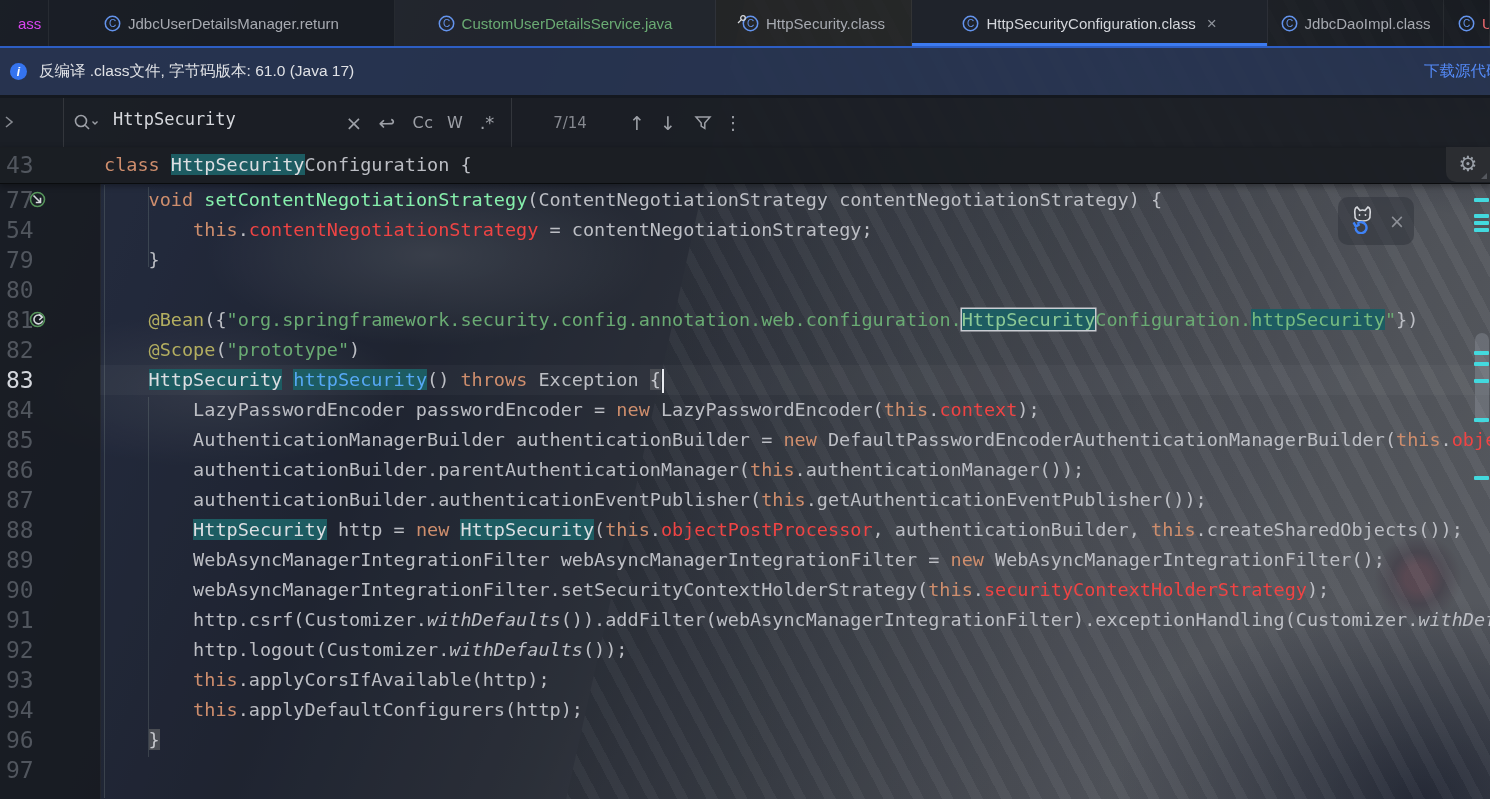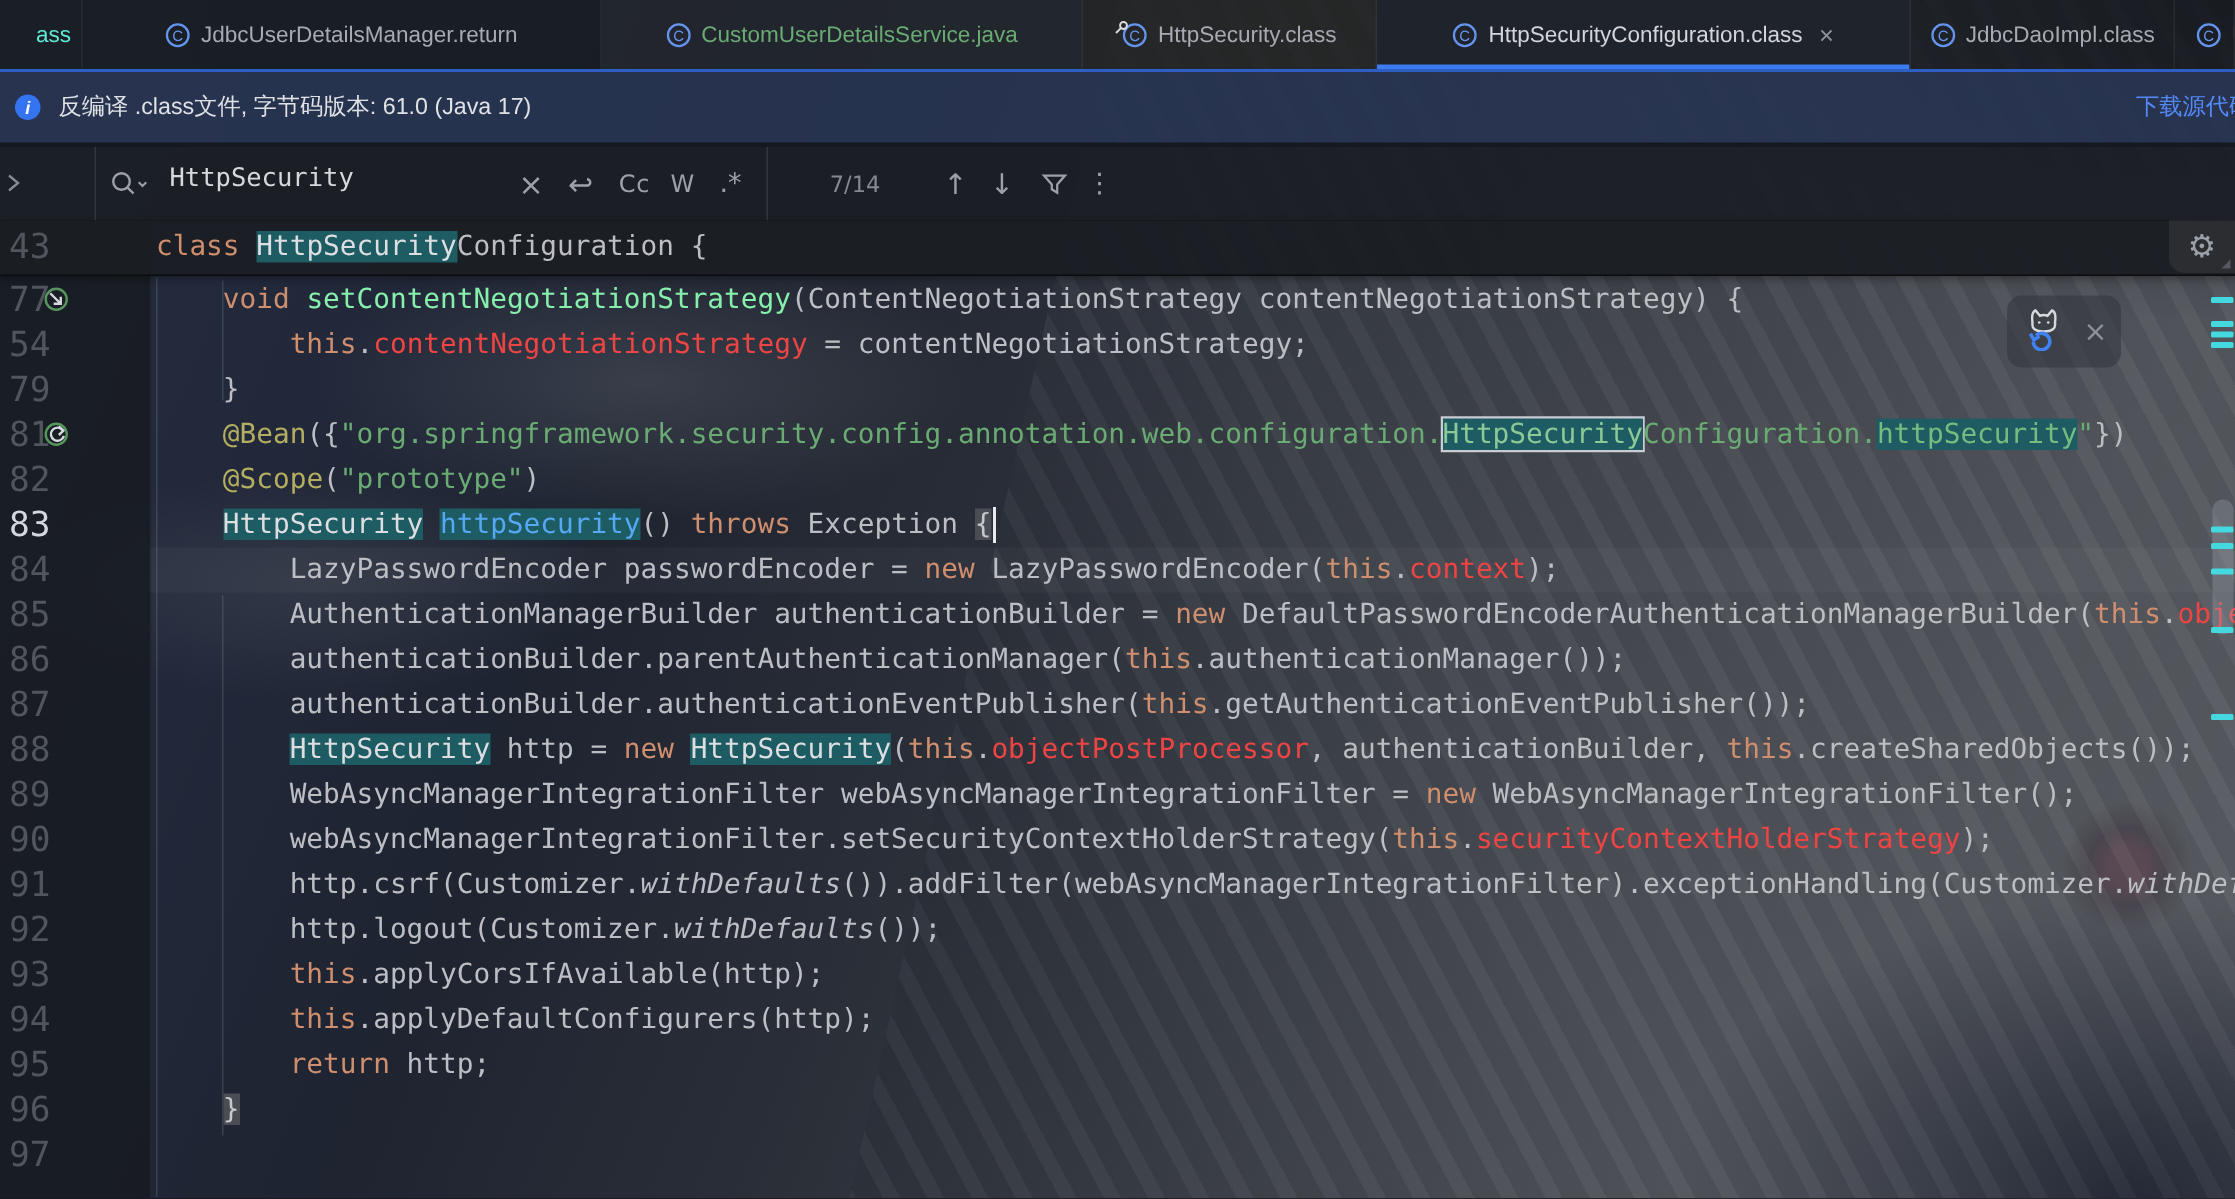--- a/index.html
+++ b/index.html
@@ -21,21 +21,21 @@
   .scrim{position:absolute;left:0;right:0;top:147px;bottom:0;background:rgba(24,27,33,.47);}
   .gutter-strip{position:absolute;left:0;top:147px;bottom:0;width:100px;background:rgba(21,24,29,.74);
     border-right:1px solid rgba(255,255,255,.05);}
   .iguide{position:absolute;width:1px;background:rgba(150,170,160,.22);}
 
   
   .tabbar{position:absolute;left:0;top:0;width:100%;height:46px;display:flex;
           background:rgba(23,26,31,.88);border-bottom:2px solid #2d5ec4;}
   .tab{position:relative;display:flex;align-items:center;justify-content:center;gap:7px;height:46px;
        border-right:1px solid rgba(255,255,255,.06);color:#a7aab1;font-size:15px;white-space:nowrap;overflow:hidden;}
-  .tab.t0{width:30px;justify-content:flex-start;padding-left:2px;color:#5eead4;margin-left:22px;}
+  .tab.t0{width:30px;justify-content:flex-start;padding-left:18px;color:#d946ef;}
   .tab.t1{width:345px;}
   .tab.t2{width:320px;color:#6aab73;background:rgba(42,46,54,.55);}
   .tab.t3{width:195px;background:rgba(64,58,46,.25);}
   .tab.t4{width:355px;color:#d3d5da;background:rgba(32,36,43,.92);}
   .tab.t4::after{content:"";position:absolute;left:0;right:0;bottom:0;height:3px;background:#3d7bf0;}
   .tab.t5{width:175px;}
   .tab.t6{flex:1;justify-content:flex-start;padding-left:14px;color:#ef6a6f;}
   .cicon{position:relative;width:17px;height:17px;flex:0 0 auto;}
   .pin{position:absolute;left:-5px;top:-5px;}
   .tab-close{font-size:17px;color:#8f939b;margin-left:4px;line-height:1;}
@@ -229,39 +229,39 @@
   <div class="iguide" style="left:148px;top:397px;height:360px;"></div>
   <div class="curline"></div>
 
   <div class="lines mono" id="lines">
       <div class="row"><span class="ln">77</span><span class="gicon"><svg width="17" height="17" viewBox="0 0 17 17">
             <circle cx="8.5" cy="8.5" r="7" fill="none" stroke="#57965c" stroke-width="1.6"></circle>
             <path d="M4.5 4.5 L11.5 11.5 M11.5 6.8 V11.5 H6.8" fill="none" stroke="#d6d9de" stroke-width="1.6"></path>
           </svg></span><span class="codetxt">    <span class="sg-kw">void</span><span class="sg-pln"> </span><span class="sg-fn">setContentNegotiationStrategy</span><span class="sg-pln">(ContentNegotiationStrategy contentNegotiationStrategy) {</span></span></div>
       <div class="row"><span class="ln">54</span><span class="codetxt">        <span class="sg-kw">this</span><span class="sg-pln">.</span><span class="sg-fld">contentNegotiationStrategy</span><span class="sg-pln"> = contentNegotiationStrategy;</span></span></div>
       <div class="row"><span class="ln">79</span><span class="codetxt">    <span class="sg-pln">}</span></span></div>
+      <div class="row"><span class="ln">80</span><span class="codetxt"></span></div>
       <div class="row"><span class="ln">81</span><span class="gicon"><svg width="17" height="17" viewBox="0 0 17 17">
             <circle cx="8.5" cy="8.5" r="7" fill="none" stroke="#57965c" stroke-width="1.6"></circle>
             <path d="M13 6 A4.4 4.4 0 1 0 13.6 9.6" fill="none" stroke="#d6d9de" stroke-width="1.6"></path>
             <path d="M10.2 3.2 L13.2 6.2 L10.2 9" fill="none" stroke="#d6d9de" stroke-width="1.6"></path>
           </svg></span><span class="codetxt">    <span class="sg-ann">@Bean</span><span class="sg-pln">({</span><span class="sg-str">"org.springframework.security.config.annotation.web.configuration.</span><span class="sg-strcur">HttpSecurity</span><span class="sg-str">Configuration.</span><span class="sg-strhl">httpSecurity</span><span class="sg-str">"</span><span class="sg-pln">})</span></span></div>
       <div class="row"><span class="ln">82</span><span class="codetxt">    <span class="sg-ann">@Scope</span><span class="sg-pln">(</span><span class="sg-str">"prototype"</span><span class="sg-pln">)</span></span></div>
       <div class="row"><span class="ln cur">83</span><span class="codetxt">    <span class="sg-hl">HttpSecurity</span><span class="sg-pln"> </span><span class="sg-hlfn">httpSecurity</span><span class="sg-pln">() </span><span class="sg-kw">throws</span><span class="sg-pln"> Exception </span><span class="sg-brc">{</span><span class="caret"></span></span></div>
       <div class="row"><span class="ln">84</span><span class="codetxt">        <span class="sg-pln">LazyPasswordEncoder passwordEncoder = </span><span class="sg-kw">new</span><span class="sg-pln"> LazyPasswordEncoder(</span><span class="sg-kw">this</span><span class="sg-pln">.</span><span class="sg-fld">context</span><span class="sg-pln">);</span></span></div>
       <div class="row"><span class="ln">85</span><span class="codetxt">        <span class="sg-pln">AuthenticationManagerBuilder authenticationBuilder = </span><span class="sg-kw">new</span><span class="sg-pln"> DefaultPasswordEncoderAuthenticationManagerBuilder(</span><span class="sg-kw">this</span><span class="sg-pln">.</span><span class="sg-fld">objectPostProcessor</span></span></div>
       <div class="row"><span class="ln">86</span><span class="codetxt">        <span class="sg-pln">authenticationBuilder.parentAuthenticationManager(</span><span class="sg-kw">this</span><span class="sg-pln">.authenticationManager());</span></span></div>
       <div class="row"><span class="ln">87</span><span class="codetxt">        <span class="sg-pln">authenticationBuilder.authenticationEventPublisher(</span><span class="sg-kw">this</span><span class="sg-pln">.getAuthenticationEventPublisher());</span></span></div>
       <div class="row"><span class="ln">88</span><span class="codetxt">        <span class="sg-hl">HttpSecurity</span><span class="sg-pln"> http = </span><span class="sg-kw">new</span><span class="sg-pln"> </span><span class="sg-hl">HttpSecurity</span><span class="sg-pln">(</span><span class="sg-kw">this</span><span class="sg-pln">.</span><span class="sg-fld">objectPostProcessor</span><span class="sg-pln">, authenticationBuilder, </span><span class="sg-kw">this</span><span class="sg-pln">.createSharedObjects());</span></span></div>
       <div class="row"><span class="ln">89</span><span class="codetxt">        <span class="sg-pln">WebAsyncManagerIntegrationFilter webAsyncManagerIntegrationFilter = </span><span class="sg-kw">new</span><span class="sg-pln"> WebAsyncManagerIntegrationFilter();</span></span></div>
       <div class="row"><span class="ln">90</span><span class="codetxt">        <span class="sg-pln">webAsyncManagerIntegrationFilter.setSecurityContextHolderStrategy(</span><span class="sg-kw">this</span><span class="sg-pln">.</span><span class="sg-fld">securityContextHolderStrategy</span><span class="sg-pln">);</span></span></div>
       <div class="row"><span class="ln">91</span><span class="codetxt">        <span class="sg-pln">http.csrf(Customizer.</span><span class="sg-it">withDefaults</span><span class="sg-pln">()).addFilter(webAsyncManagerIntegrationFilter).exceptionHandling(Customizer.</span><span class="sg-it">withDefaults</span></span></div>
       <div class="row"><span class="ln">92</span><span class="codetxt">        <span class="sg-pln">http.logout(Customizer.</span><span class="sg-it">withDefaults</span><span class="sg-pln">());</span></span></div>
       <div class="row"><span class="ln">93</span><span class="codetxt">        <span class="sg-kw">this</span><span class="sg-pln">.applyCorsIfAvailable(http);</span></span></div>
       <div class="row"><span class="ln">94</span><span class="codetxt">        <span class="sg-kw">this</span><span class="sg-pln">.applyDefaultConfigurers(http);</span></span></div>
-      <div class="row"><span class="ln">95</span><span class="codetxt">        <span class="sg-kw">return</span><span class="sg-pln"> http;</span></span></div>
       <div class="row"><span class="ln">96</span><span class="codetxt">    <span class="sg-brc">}</span></span></div>
       <div class="row"><span class="ln">97</span><span class="codetxt"></span></div>
     </div>
 
   <div class="sticky mono" id="sticky">
       <div class="row"><span class="ln">43</span><span class="codetxt"><span class="sg-kw">class</span><span class="sg-pln"> </span><span class="sg-hl">HttpSecurity</span><span class="sg-pln">Configuration {</span></span></div>
     </div>
   <div class="gearbox">
     <span class="gear">⚙</span>
     <span class="gear-corner"></span>

